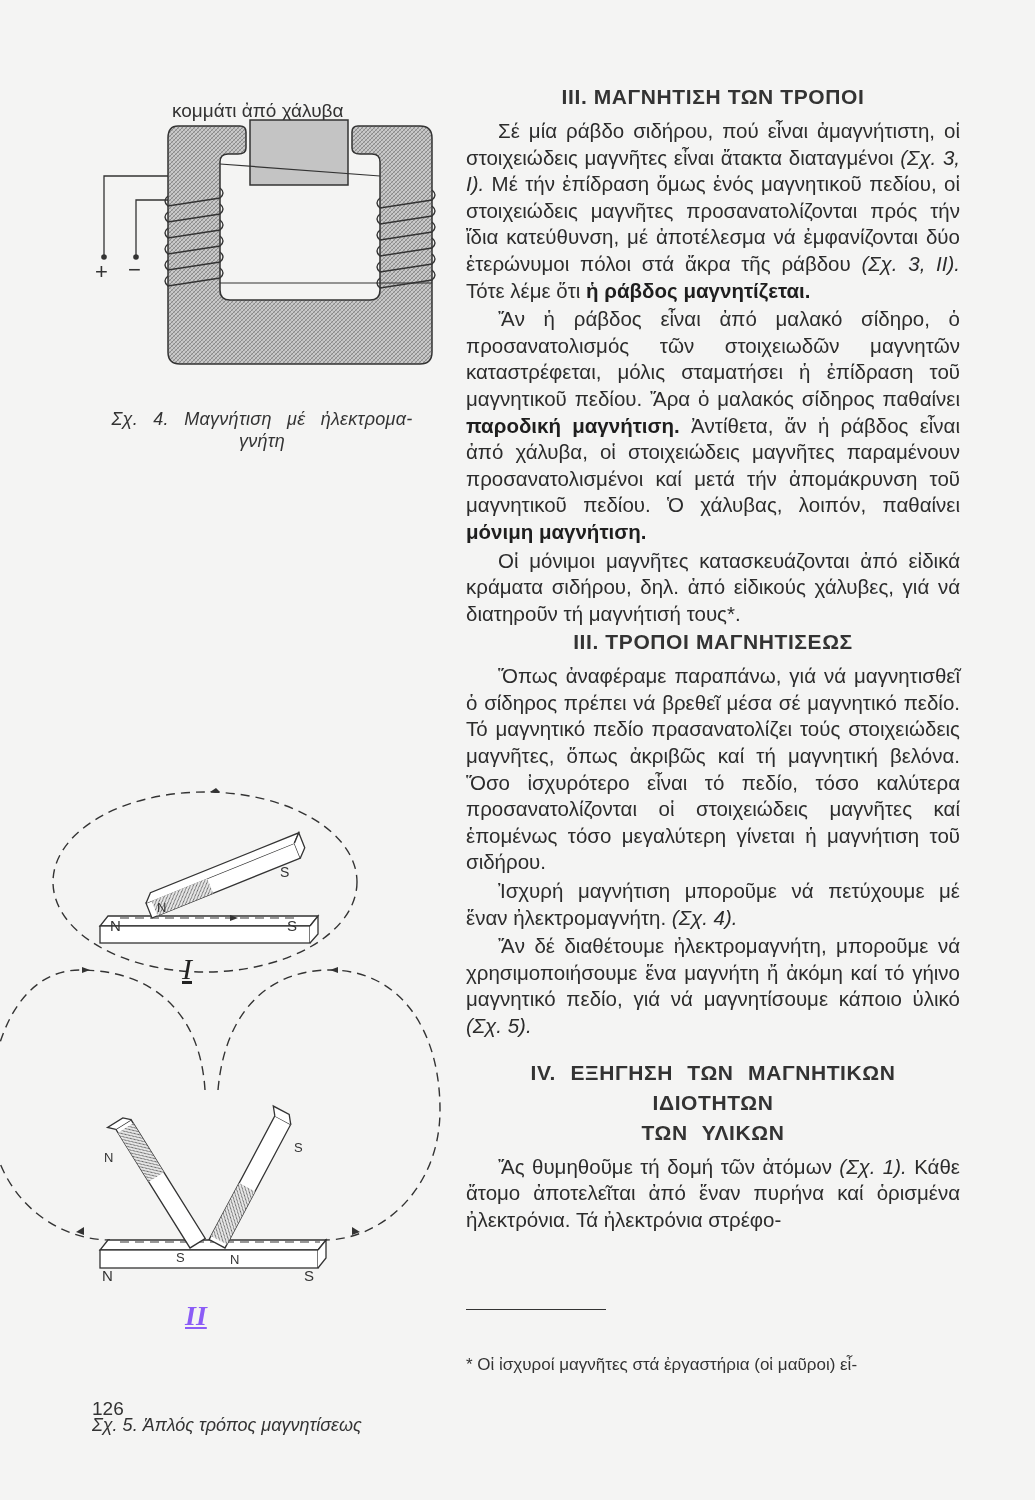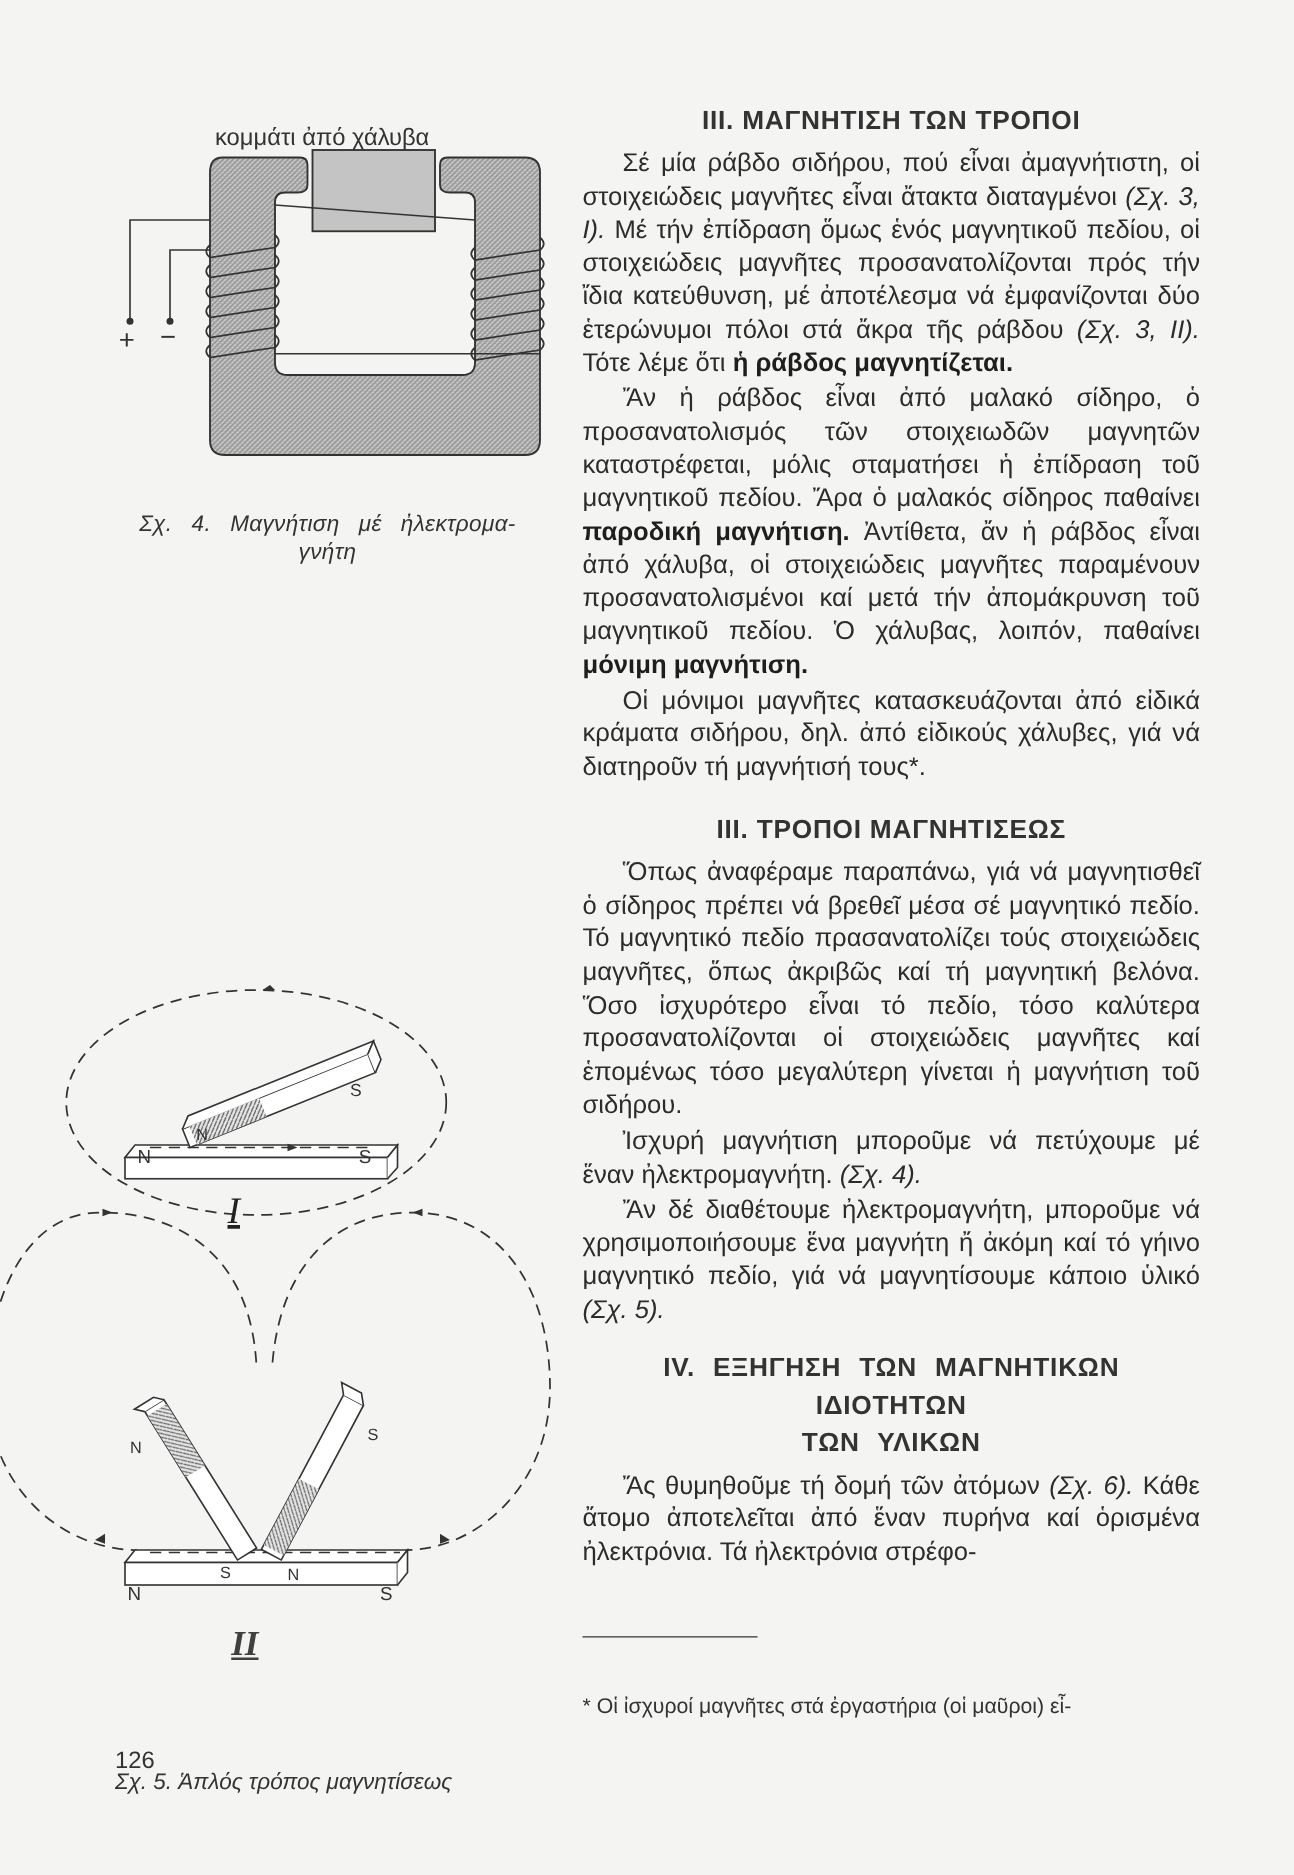--- a/index.html
+++ b/index.html
@@ -136,41 +136,41 @@
 <div class="abs fig-label" style="left:157px; top:900px; font-size:13px;">N</div>
 <div class="abs fig-label" style="left:280px; top:864px; font-size:14px;">S</div>
 <div class="abs" style="left:182px; top:952px; font-family:'Liberation Serif', serif; font-style:italic; font-size:30px; color:#222; text-decoration:underline;">I</div>
 
 <div class="abs fig-label" style="left:102px; top:1267px; font-size:15px;">N</div>
 <div class="abs fig-label" style="left:304px; top:1267px; font-size:15px;">S</div>
 <div class="abs fig-label" style="left:104px; top:1150px; font-size:13px;">N</div>
 <div class="abs fig-label" style="left:176px; top:1250px; font-size:13px;">S</div>
 <div class="abs fig-label" style="left:230px; top:1252px; font-size:13px;">N</div>
 <div class="abs fig-label" style="left:294px; top:1140px; font-size:13px;">S</div>
-<div class="abs" style="left:185px; top:1300px; font-family:'Liberation Serif', serif; font-weight:bold; font-style:italic; font-size:28px; color:#404040; text-decoration:underline;">II</div>
+<div class="abs" style="left:185px; top:1300px; font-family:'Liberation Serif', serif; font-weight:bold; font-style:italic; font-size:28px; color:#8b5cf6; text-decoration:underline;">II</div>
 
 <div class="abs fig-caption" style="left:92px; top:1414px;">Σχ. 5. Ἁπλός τρόπος μαγνητίσεως</div>
 
 <div class="abs page-number" style="left:92px; top:1398px;">126</div>
 
 <div class="col-right">
 
   <h2 class="heading">III. ΜΑΓΝΗΤΙΣΗ ΤΩΝ ΤΡΟΠΟΙ</h2>
   <p class="para" style="margin-top:6px;"><span>Σέ μία ράβδο σιδήρου, πού εἶναι ἀμαγνήτιστη, οἱ στοιχειώδεις μαγνῆτες εἶναι ἄτακτα διαταγμένοι </span><i>(Σχ. 3, Ι).</i><span> Μέ τήν ἐπίδραση ὅμως ἑνός μαγνητικοῦ πεδίου, οἱ στοιχειώδεις μαγνῆτες προσανατολίζονται πρός τήν ἴδια κατεύθυνση, μέ ἀποτέλεσμα νά ἐμφανίζονται δύο ἑτερώνυμοι πόλοι στά ἄκρα τῆς ράβδου </span><i>(Σχ. 3, ΙΙ).</i><span> Τότε λέμε ὅτι </span><b>ἡ ράβδος μαγνητίζεται.</b></p>
   <p class="para" style="margin-top:2px;"><span>Ἄν ἡ ράβδος εἶναι ἀπό μαλακό σίδηρο, ὁ προσανατολισμός τῶν στοιχειωδῶν μαγνητῶν καταστρέφεται, μόλις σταματήσει ἡ ἐπίδραση τοῦ μαγνητικοῦ πεδίου. Ἄρα ὁ μαλακός σίδηρος παθαίνει </span><b>παροδική μαγνήτιση.</b><span> Ἀντίθετα, ἄν ἡ ράβδος εἶναι ἀπό χάλυβα, οἱ στοιχειώδεις μαγνῆτες παραμένουν προσανατολισμένοι καί μετά τήν ἀπομάκρυνση τοῦ μαγνητικοῦ πεδίου. Ὁ χάλυβας, λοιπόν, παθαίνει </span><b>μόνιμη μαγνήτιση.</b></p>
   <p class="para" style="margin-top:2px;">Οἱ μόνιμοι μαγνῆτες κατασκευάζονται ἀπό εἰδικά κράματα σιδήρου, δηλ. ἀπό εἰδικούς χάλυβες, γιά νά διατηροῦν τή μαγνήτισή τους*.</p>
 
-  <h2 class="heading" style="margin-top:22px;">III. ΤΡΟΠΟΙ ΜΑΓΝΗΤΙΣΕΩΣ</h2>
+  <h2 class="heading" style="">III. ΤΡΟΠΟΙ ΜΑΓΝΗΤΙΣΕΩΣ</h2>
   <p class="para" style="margin-top:6px;">Ὅπως ἀναφέραμε παραπάνω, γιά νά μαγνητισθεῖ ὁ σίδηρος πρέπει νά βρεθεῖ μέσα σέ μαγνητικό πεδίο. Τό μαγνητικό πεδίο πρασανατολίζει τούς στοιχειώδεις μαγνῆτες, ὅπως ἀκριβῶς καί τή μαγνητική βελόνα. Ὅσο ἰσχυρότερο εἶναι τό πεδίο, τόσο καλύτερα προσανατολίζονται οἱ στοιχειώδεις μαγνῆτες καί ἑπομένως τόσο μεγαλύτερη γίνεται ἡ μαγνήτιση τοῦ σιδήρου.</p>
   <p class="para" style="margin-top:2px;"><span>Ἰσχυρή μαγνήτιση μποροῦμε νά πετύχουμε μέ ἕναν ἠλεκτρομαγνήτη. </span><i>(Σχ. 4).</i></p>
   <p class="para" style="margin-top:2px;"><span>Ἄν δέ διαθέτουμε ἠλεκτρομαγνήτη, μποροῦμε νά χρησιμοποιήσουμε ἕνα μαγνήτη ἤ ἀκόμη καί τό γήινο μαγνητικό πεδίο, γιά νά μαγνητίσουμε κάποιο ὑλικό </span><i>(Σχ. 5).</i></p>
 
   <h2 class="heading" style="margin-top:18px; word-spacing:8px;">
     <div>IV. ΕΞΗΓΗΣΗ ΤΩΝ ΜΑΓΝΗΤΙΚΩΝ ΙΔΙΟΤΗΤΩΝ</div>
     <div>ΤΩΝ ΥΛΙΚΩΝ</div>
   </h2>
-  <p class="para" style="margin-top:6px;"><span>Ἄς θυμηθοῦμε τή δομή τῶν ἀτόμων </span><i>(Σχ. 6).</i><span> Κάθε ἄτομο ἀποτελεῖται ἀπό ἕναν πυρήνα καί ὁρισμένα ἠλεκτρόνια. Τά ἠλεκτρόνια στρέφο-</span></p>
+  <p class="para" style="margin-top:6px;"><span>Ἄς θυμηθοῦμε τή δομή τῶν ἀτόμων </span><i>(Σχ. 1).</i><span> Κάθε ἄτομο ἀποτελεῖται ἀπό ἕναν πυρήνα καί ὁρισμένα ἠλεκτρόνια. Τά ἠλεκτρόνια στρέφο-</span></p>
 </div>
 
 <div class="footnote-rule"></div>
 <div class="abs footnote" style="left:466px; top:1354px; width:494px;">
   <div>* Οἱ ἰσχυροί μαγνῆτες στά ἐργαστήρια (οἱ μαῦροι) εἶ-</div>
 </div>
 
 </body></html>

